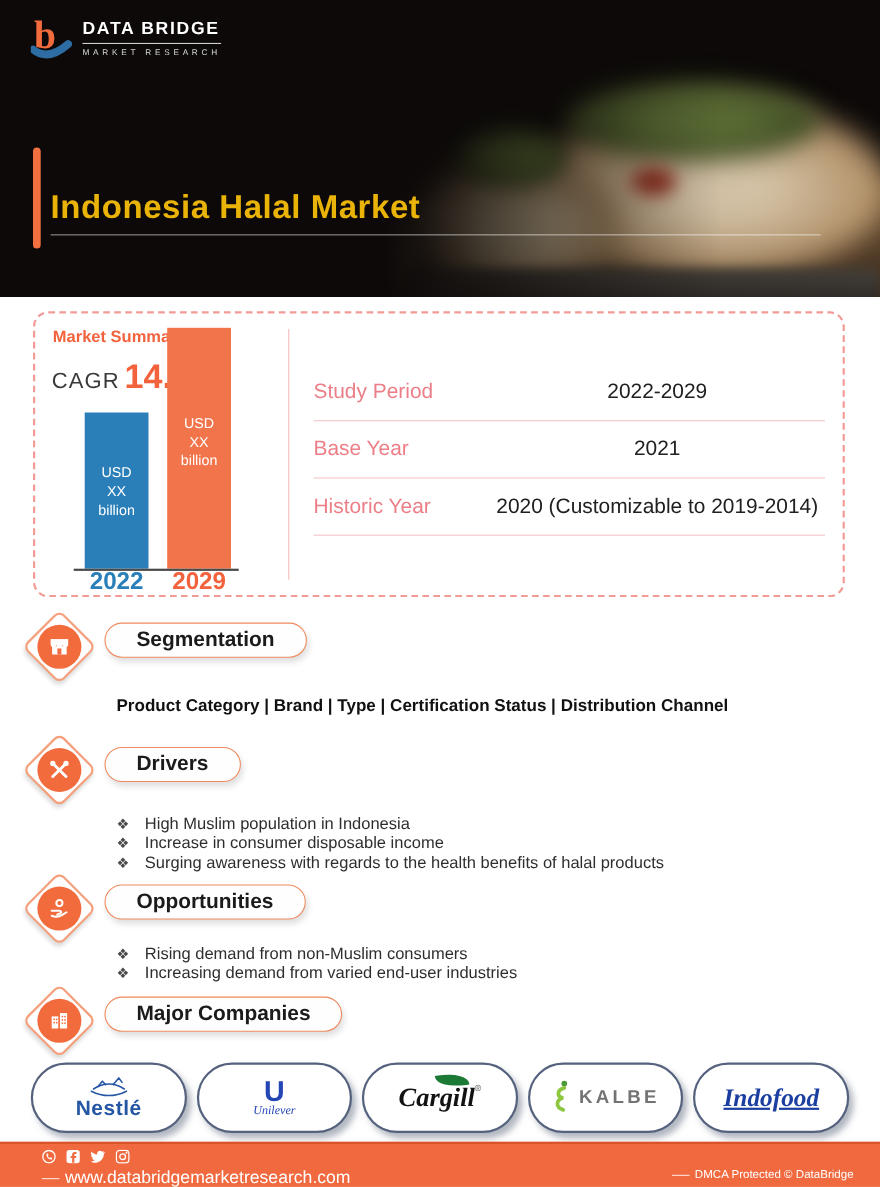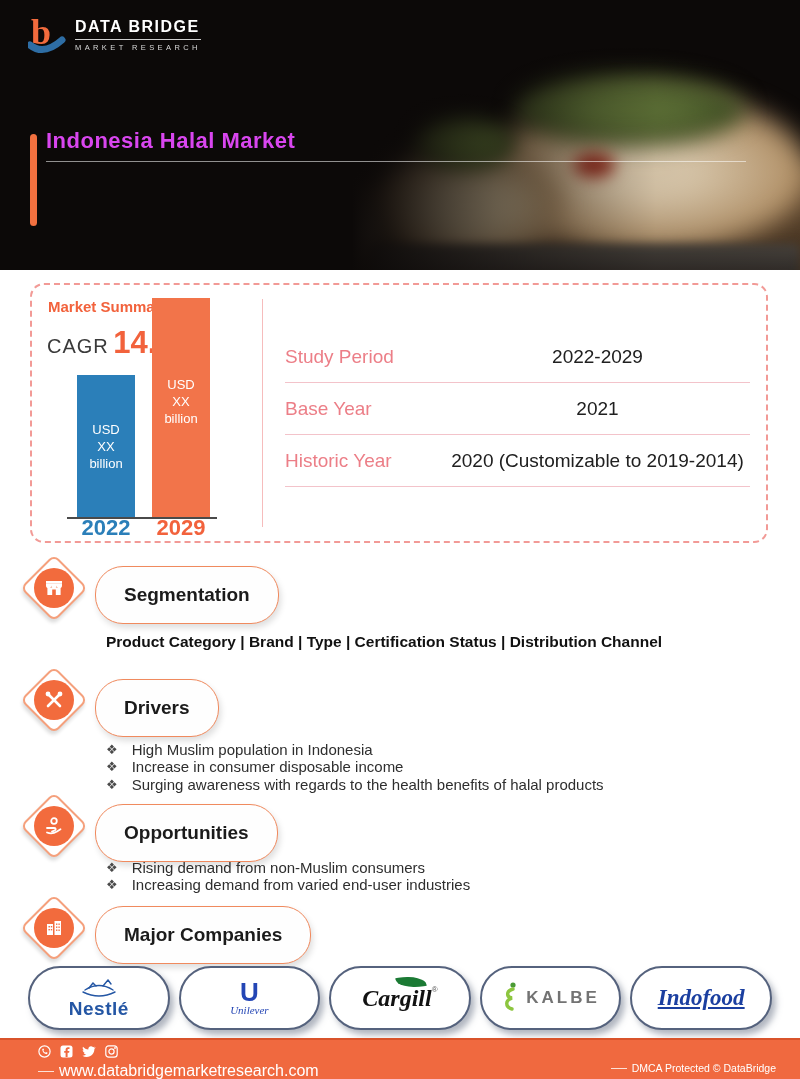--- a/index.html
+++ b/index.html
@@ -20,21 +20,21 @@
   .blob-red { top:152px; right:185px; width:42px; height:26px; background:#a03322; filter:blur(8px); }
   .header-vignette { position:absolute; inset:0; background:linear-gradient(90deg, #0c0908 0%, #0c0908 44%, rgba(12,9,8,0.55) 62%, rgba(12,9,8,0.12) 82%, rgba(12,9,8,0.05) 100%); }
 
   .logo { position:absolute; top:14px; left:28px; display:flex; align-items:center; gap:9px; }
   .logo-mark { width:38px; height:42px; }
   .logo-text-name { color:#ffffff; font-size:16px; font-weight:bold; letter-spacing:1.5px; padding-bottom:3px; border-bottom:1px solid #cfcfcf; }
   .logo-text-tag { color:#d8d8d8; font-size:7.5px; letter-spacing:3.4px; margin-top:3px; }
 
   .title-block { position:absolute; left:30px; top:128px; width:740px; }
   .accent-bar { position:absolute; left:0; top:6px; width:7px; height:92px; background:#f2703f; border-radius:4px; }
-  .page-title { margin-left:16px; color:#d946ef; font-size:22px; font-weight:bold; letter-spacing:0.5px; }
+  .page-title { margin-left:16px; color:#eab308; font-size:30px; font-weight:bold; letter-spacing:0.5px;margin-top:44px; }
   .title-underline { margin:7px 0 9px 16px; width:700px; height:1px; background:rgba(255,255,255,0.55); }
   .desc { margin-left:16px; color:#f4f4f4; font-size:16.5px; line-height:20.5px; }
 
   
   .summary-box { position:absolute; left:30px; top:283px; width:738px; height:260px; border:2px dashed #f29a96; border-radius:14px; background:#ffffff; }
   .chart-col { position:absolute; left:0; top:0; width:230px; height:100%; }
   .ms-label { position:absolute; left:16px; top:13px; color:#f2623c; font-size:15px; font-weight:bold; }
   .cagr-line { position:absolute; left:15px; top:40px; white-space:nowrap; }
   .cagr-word { font-size:20px; color:#3a3a3a; letter-spacing:1px; }
   .cagr-val { font-size:31px; font-weight:bold; color:#f2623c; }
@@ -51,21 +51,21 @@
 
   .table-col { position:absolute; left:253px; right:16px; top:46px; }
   .t-row { display:flex; align-items:center; height:52px; border-bottom:1px solid #f3c3ca; }
   .t-label { width:160px; font-size:19px; color:#ec7e87; }
   .t-value { flex:1; text-align:center; font-size:19px; color:#202020; }
 
   
   .badge { position:absolute; left:24px; width:60px; height:60px; }
   .diamond { position:absolute; inset:6px; transform:rotate(45deg); background:#ffffff; border:2px solid #f5a07c; border-radius:7px; box-shadow:2px 3px 4px rgba(0,0,0,0.14); }
   .circle { position:absolute; inset:10px; background:#f26b3d; border-radius:50%; display:flex; align-items:center; justify-content:center; }
-  .pill { position:absolute; left:95px; background:#fefefe; border:1.5px solid #f08a5e; border-radius:28px; padding:17px 28px; font-size:19px; font-weight:bold; color:#1b1b1b; box-shadow:2px 4px 6px rgba(0,0,0,0.13); }
+  .pill { position:absolute; left:95px; background:#fefefe; border:1.5px solid #f08a5e; border-radius:28px; padding:4px 28px; font-size:19px; font-weight:bold; color:#1b1b1b; box-shadow:2px 4px 6px rgba(0,0,0,0.13); }
 
   .segments-line { position:absolute; top:633px; left:14px; width:740px; text-align:center; font-size:15.5px; font-weight:bold; color:#111111; }
 
   .bullets { position:absolute; left:106px; }
   .bullet-row { display:flex; gap:14px; font-size:15px; color:#2e2e2e; line-height:17.4px; }
   .bullet-marker { color:#4a4a4a; font-size:13px; }
 
   
   .logos-row { position:absolute; top:966px; left:28px; width:744px; display:flex; gap:9px; }
   .logo-pill { width:142px; height:64px; background:#ffffff; border:2.5px solid #55627d; border-radius:32px; box-shadow:4px 5px 6px rgba(100,110,130,0.5); display:flex; flex-direction:column; align-items:center; justify-content:center; overflow:hidden; }

